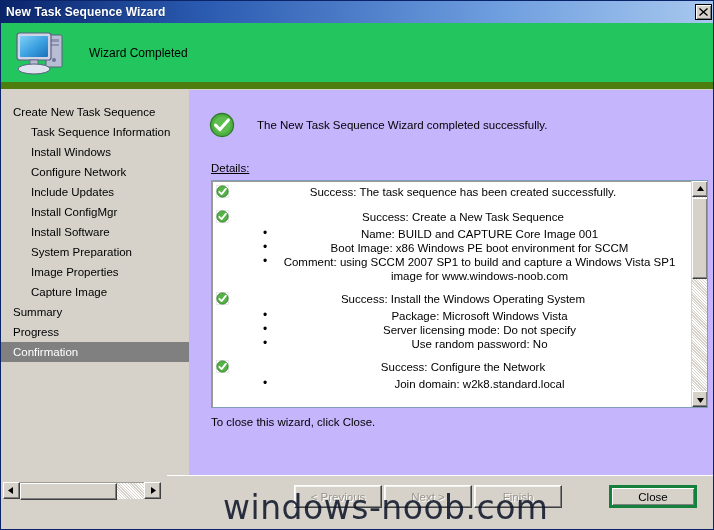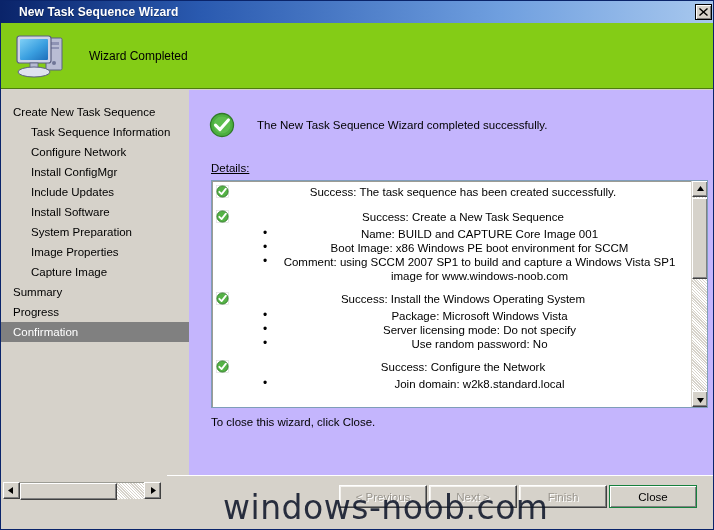--- a/index.html
+++ b/index.html
@@ -24,21 +24,21 @@
     position: absolute; left: 0; top: 0;
     width: 714px; height: 22px;
     background: linear-gradient(to right, #0a246a 0%, #2a5ab0 28%, #6f9fdf 70%, #a8c8ee 100%);
     display: flex; align-items: center;
     box-sizing: border-box;
   }
   #title-text {
     color: #ffffff;
     font-size: 12px;
     font-weight: bold;
-    padding-left: 18px;
+    padding-left: 5px;
     letter-spacing: 0.1px;
     white-space: nowrap;
     text-shadow: 0 1px 0 rgba(0,0,0,0.35);
   }
   #close-btn {
     position: absolute;
     right: 3px; top: 3px;
     width: 17px; height: 16px;
     background: #d6d2ca;
     border: 1px solid #000;
@@ -46,22 +46,22 @@
     display: flex; align-items: center; justify-content: center;
     cursor: pointer;
     box-sizing: border-box;
   }
   #close-btn svg { display: block; }
 
   
   #header {
     position: absolute; left: 0; top: 22px;
     width: 714px; height: 66px;
-    background: #84cc16;
-    border-bottom: 1px solid #4d7c0f;
+    background: #22c55e;
+    border-bottom: 7px solid #4d7c0f;
     box-sizing: border-box;
     display: flex; align-items: center;
   }
   #header-icon {
     margin-left: 12px;
     width: 56px; height: 52px;
     flex: 0 0 auto;
   }
   #header-title {
     margin-left: 20px;
@@ -265,22 +265,23 @@
     color: #000;
     cursor: pointer;
     position: relative;
   }
   .wbtn.disabled {
     color: #9a968e;
     text-shadow: 1px 1px 0 #ffffff;
     cursor: default;
   }
   .wbtn.default {
-    border: 1px solid #15803d;
+    border: 3px solid #15803d;
     box-shadow: inset 1px 1px 0 #ffffff, inset -1px -1px 0 #808080;
+    margin-left: 45px;
   }
 
   
   #watermark {
     position: absolute;
     left: 222px; bottom: 2px;
     font-size: 33px;
     color: #0f172a;
     opacity: 0.88;
     letter-spacing: 0.5px;
@@ -325,23 +326,24 @@
       <ellipse cx="21" cy="42" rx="16" ry="5" fill="#dfe2ef" stroke="#5b6080" stroke-width="1"></ellipse>
     </svg>
     <span id="header-title">Wizard Completed</span>
   </div>
 
   <div id="sidebar">
     <div id="sidebar-top-pad"></div>
     <div id="nav-list">
         <div class="nav-item"><span>Create New Task Sequence</span></div>
         <div class="nav-item sub"><span>Task Sequence Information</span></div>
+        <div class="nav-item sub"><span>Install Windows</span></div>
         <div class="nav-item sub"><span>Configure Network</span></div>
+        <div class="nav-item sub"><span>Include Updates</span></div>
         <div class="nav-item sub"><span>Install ConfigMgr</span></div>
-        <div class="nav-item sub"><span>Include Updates</span></div>
         <div class="nav-item sub"><span>Install Software</span></div>
         <div class="nav-item sub"><span>System Preparation</span></div>
         <div class="nav-item sub"><span>Image Properties</span></div>
         <div class="nav-item sub"><span>Capture Image</span></div>
         <div class="nav-item"><span>Summary</span></div>
         <div class="nav-item"><span>Progress</span></div>
         <div class="nav-item selected"><span>Confirmation</span></div>
       </div>
 
     <div id="sb-hscroll">

